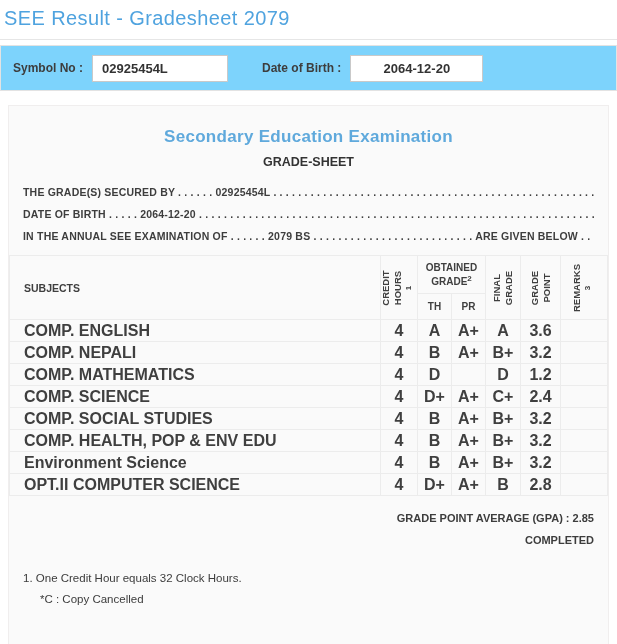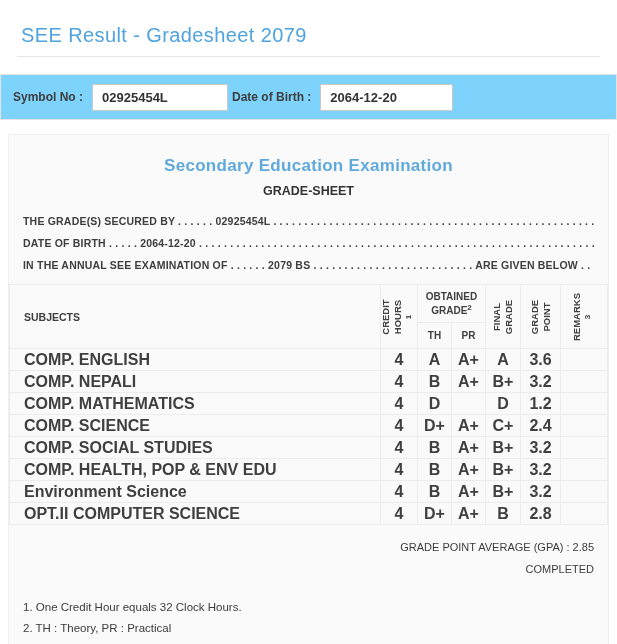--- a/index.html
+++ b/index.html
@@ -4,42 +4,42 @@
 <style>
   * { box-sizing: border-box; }
   html, body { margin: 0; padding: 0; }
   body {
     width: 617px; height: 644px; overflow: hidden;
     background: #ffffff;
     font-family: "Liberation Sans", sans-serif;
     color: #3f3f3f;
   }
   .page-heading {
-    margin: 17px; padding: 7px 4px 9px;
+    margin: 0; padding: 7px 4px 9px;
     font-size: 20px; font-weight: 400; letter-spacing: 0.4px;
     color: #4FA3DF;
     border-bottom: 1px solid #e6e6e6;
   }
   .search-bar {
     margin-top: 5px;
     background: #7dd3fc;
     border: 1px solid #e3e3e3;
     height: 46px;
     display: flex; align-items: center;
     padding: 0 12px;
   }
   .field-label { font-size: 12px; font-weight: 700; color: #3d3d3d; white-space: nowrap; }
   .text-input {
     height: 27px; border: 1px solid #c9c9c9; background: #fff;
     padding: 0 9px; font-size: 13px; font-weight: 600; color: #333;
     font-family: "Liberation Sans", sans-serif;
   }
   .symbol-input { width: 136px; margin-left: 9px; }
-  .dob-label { margin-left: 4px; text-align: right; }
-  .dob-input { width: 133px; margin-left: 9px; }
+  .dob-label { margin-left: 34px; text-align: right; }
+  .dob-input { width: 133px; margin-left: 9px; text-align: center; }
   .search-button {
     margin-left: 27px;
     background: #1D9DE9; border: none; color: #ffffff;
     font-size: 12px; font-weight: 400; padding: 7px 13px;
     font-family: "Liberation Sans", sans-serif; cursor: pointer;
   }
   .card {
     margin: 14px 8px 0;
     background: #fafafa;
     border: 1px solid #f0eeee;
@@ -68,21 +68,21 @@
   }
   .rot .inner span { display: block; }
   .obtained-h { height: 38px; font-size: 10px; line-height: 1.3; text-align: center; }
   .subcol-h { height: 26px; font-size: 10px; text-align: center; }
   sup { font-size: 8px; }
   .grades-table tbody td {
     height: 22px; font-size: 16px; font-weight: 600; text-align: center;
     padding: 0; color: #3f3f3f;
   }
   .subject-cell { text-align: left !important; padding-left: 14px !important; }
-  .summary { margin: 12px 14px 0; text-align: right; font-size: 11px; font-weight: 400; color: #3c3c3c; }
+  .summary { margin: 12px 14px 0; text-align: right; font-size: 11px; font-weight: 700; color: #3c3c3c; }
   .summary .gpa-line { line-height: 20px; }
   .summary .status-line { line-height: 25px; }
   .footnotes { margin: 15px 14px 0; font-size: 11.5px; color: #3c3c3c; }
   .note { line-height: 20.5px; }
   .note.indent { padding-left: 17px; }
 </style>
 </head>
 <body>
 
 <h1 class="page-heading">SEE Result - Gradesheet 2079</h1>
@@ -226,17 +226,16 @@
     </tbody>
   </table>
 
   <div class="summary">
     <div class="gpa-line">GRADE POINT AVERAGE (GPA) : 2.85</div>
     <div class="status-line">COMPLETED</div>
   </div>
 
   <div class="footnotes">
     <div class="note">1. One Credit Hour equals 32 Clock Hours.</div>
-    <div class="note">2. TH : Theory, PR : Practical</div>
     <div class="note indent">*C : Copy Cancelled</div>
 
   </div>
 </div>
 
 </body></html>

